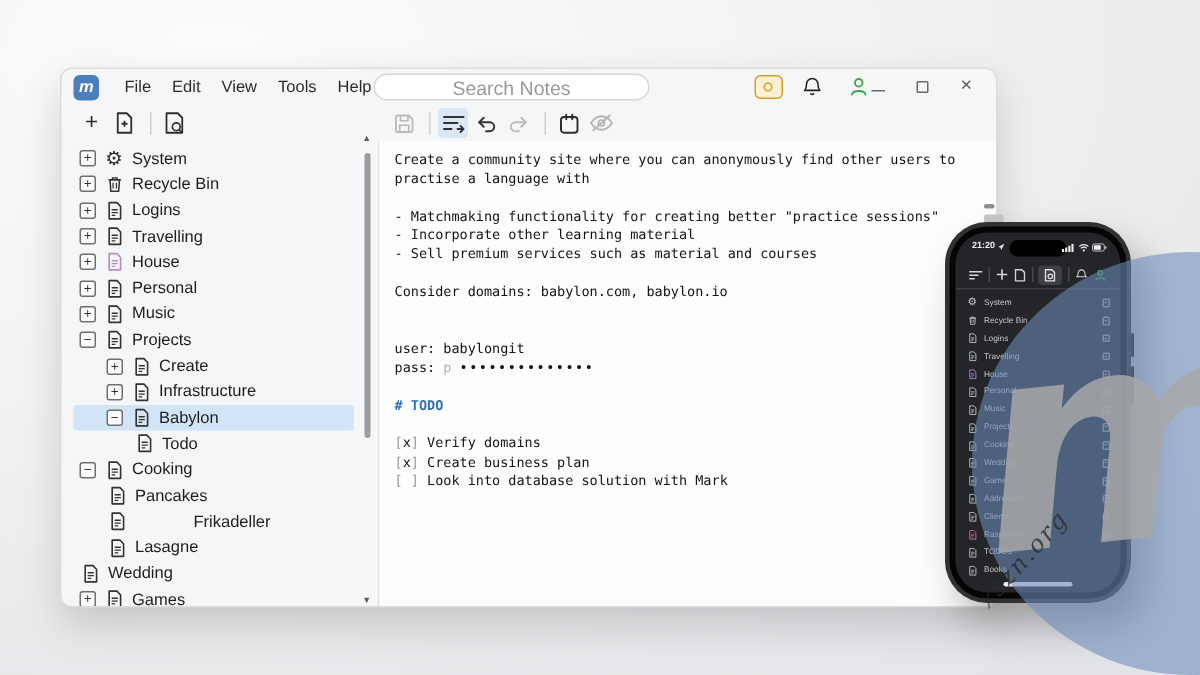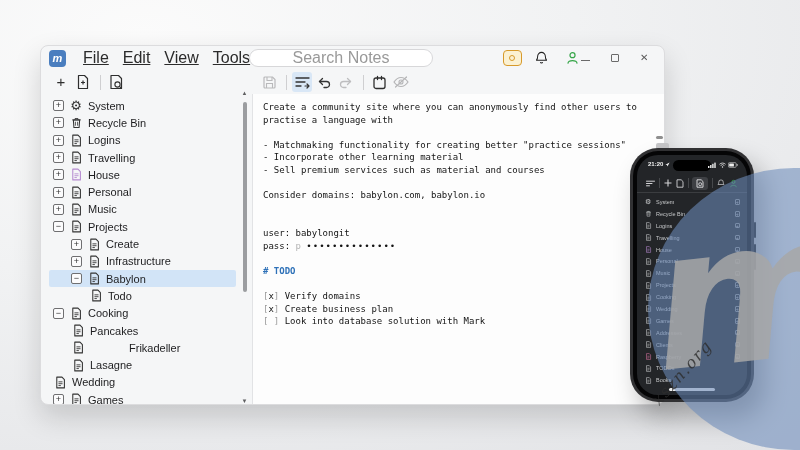--- a/index.html
+++ b/index.html
@@ -7,23 +7,23 @@
   .stage{position:relative;width:800px;height:450px;overflow:hidden;
     background:radial-gradient(120% 120% at 18% 8%, #fbfbfb 0%, #f1f2f3 45%, #e2e3e6 100%);
     font-family:"Liberation Sans", sans-serif;}
   
   .win{position:absolute;left:40px;top:45px;width:625px;height:360px;background:#f5f6f7;
     border-radius:8px;border:1px solid #dcdcde;box-shadow:0 12px 28px rgba(0,0,0,.16);z-index:1;overflow:hidden;}
   .menubar{position:relative;height:24px;display:flex;align-items:center;padding:0 8px;}
   .logo{width:17px;height:17px;border-radius:4px;display:flex;align-items:center;justify-content:center;
     color:#fff;font-weight:bold;font-style:italic;font-size:11px;}
   .menus{display:flex;margin-left:10px;}
-  .menus span{font-size:16px;color:#2b2b2b;margin:0 7px;cursor:default;text-decoration:underline;}
+  .menus span{font-size:11px;color:#2b2b2b;margin:0 7px;cursor:default;}
   .search{position:absolute;left:208px;top:3px;width:184px;height:18px;border:1px solid #d7d7d9;border-radius:9px;
-    background:#fff;font-size:16px;color:#8a8a8a;text-align:center;outline:none;font-family:"Liberation Sans",sans-serif;}
+    background:#fff;font-size:13px;color:#8a8a8a;text-align:center;outline:none;font-family:"Liberation Sans",sans-serif;}
   .search::placeholder{color:#999;}
   .statusicons{position:absolute;left:462px;top:2px;display:flex;align-items:center;gap:9px;height:20px;}
   .sync{width:19px;height:16px;border:1.5px solid #d79a2b;border-radius:4px;background:#fbf1d2;position:relative;}
   .sync i{position:absolute;left:5px;top:3.5px;width:6px;height:6px;border:1.5px solid #d79a2b;border-radius:50%;}
   .wincontrols{position:absolute;left:540px;top:0;display:flex;align-items:center;gap:21px;height:24px;}
   .wc{color:#5a5a5a;font-size:10px;line-height:1;cursor:default;}
   .wc.min{width:9px;border-top:1.2px solid #6a6a6a;height:0;margin-top:4px;}
   .wc.max{width:8px;height:8px;border:1.2px solid #6a6a6a;border-radius:1px;}
   
   .toolbar{position:relative;height:24px;display:flex;align-items:center;padding:0 10px;}

